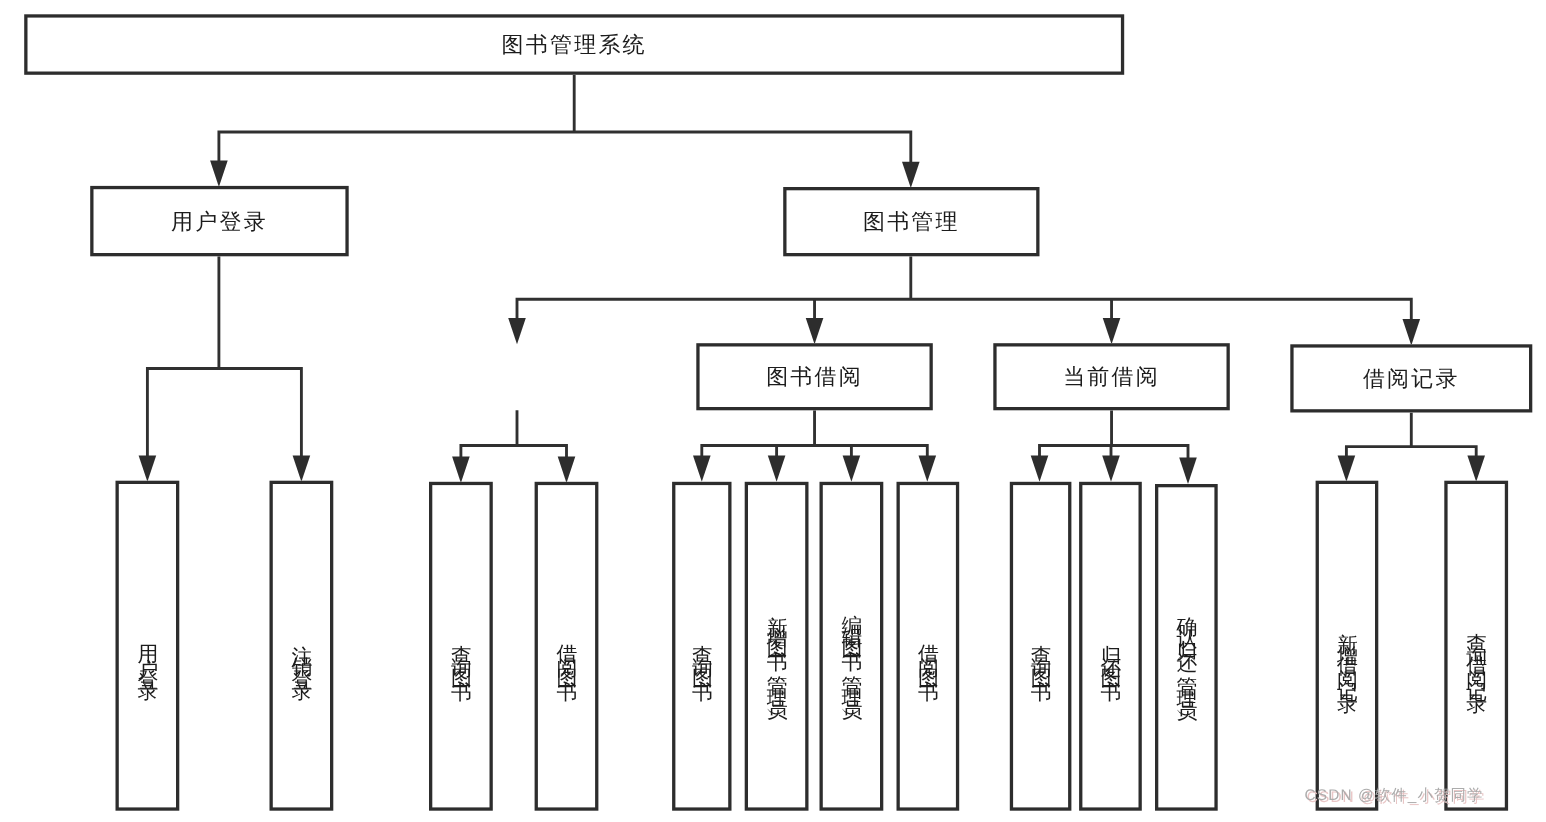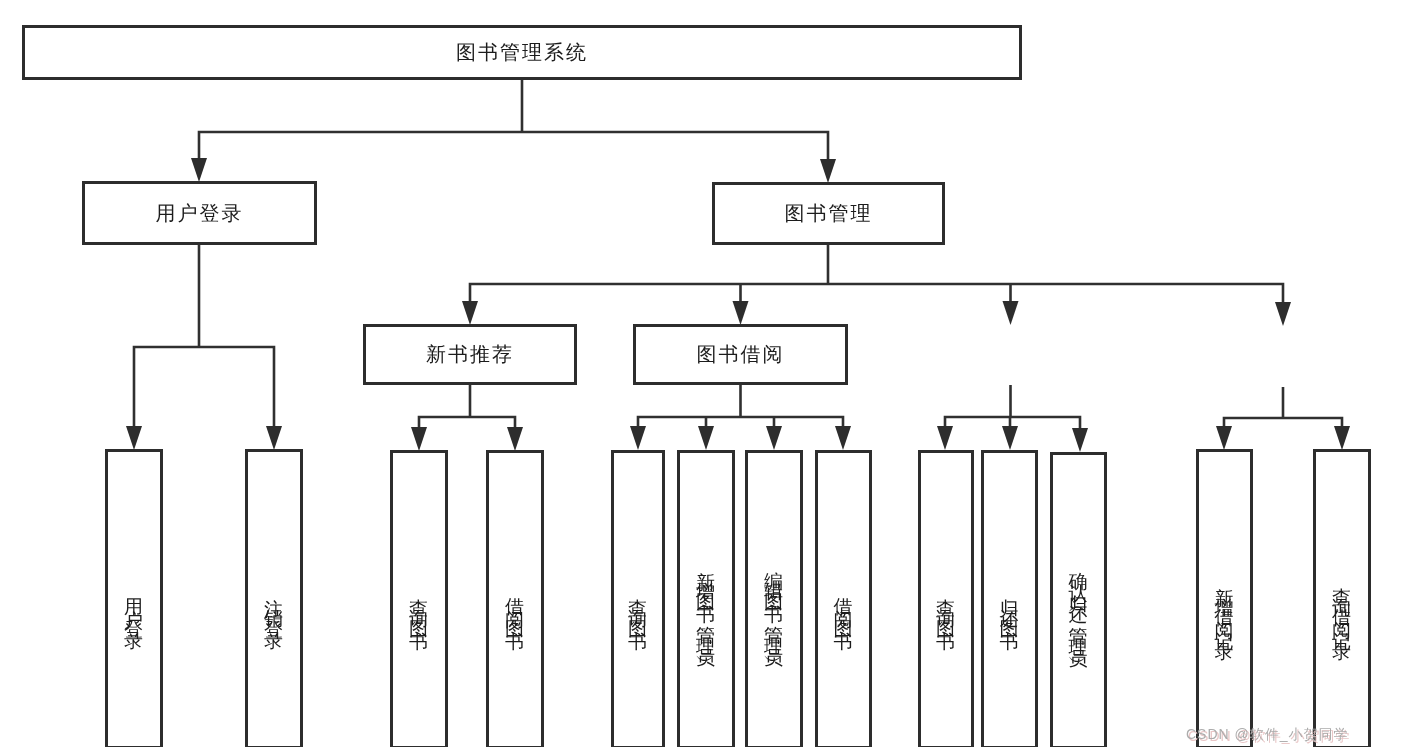--- a/index.html
+++ b/index.html
@@ -1,21 +1,21 @@
 <!DOCTYPE html>
 <html><head>
 <meta charset="utf-8">
 <style>
   html,body{margin:0;padding:0;}
   body{
     width:1405px;height:747px;position:relative;overflow:hidden;
     background:#ffffff;
     font-family:"Liberation Sans","DejaVu Sans",sans-serif;
   }
-  .stage{position:absolute;left:0;top:12px;width:1405px;height:664px;}
+  .stage{position:absolute;left:0;top:0;width:1405px;height:664px;}
   svg.wires{position:absolute;left:0;top:0;pointer-events:none;}
   .node{
     position:absolute;box-sizing:border-box;background:#ffffff;
     border:3px solid #2d2d2d;display:flex;align-items:center;justify-content:center;
     color:#1c1c1c;
   }
   .hbox{font-size:20px;letter-spacing:2px;}
   .vbox{padding:0;}
   .vlabel{
     writing-mode:vertical-rl;text-orientation:mixed;
@@ -71,25 +71,28 @@
     <span>图书管理系统</span>
   </div>
 
   <div class="node hbox" style="left:82px;top:169px;width:235px;height:64px;">
     <span>用户登录</span>
   </div>
   <div class="node hbox" style="left:712px;top:170px;width:233px;height:63px;font-family:Liberation Mono, monospace;">
     <span>图书管理</span>
   </div>
 
-  <div class="node hbox" style="left:363px;top:312px;width:214px;height:61px;">
-    <span>新书推荐</span>
-  </div>
   <div class="node hbox" style="left:633px;top:312px;width:215px;height:61px;">
     <span>图书借阅</span>
+  </div>
+  <div class="node hbox" style="left:903px;top:312px;width:215px;height:61px;">
+    <span>当前借阅</span>
+  </div>
+  <div class="node hbox" style="left:1173px;top:313px;width:220px;height:62px;">
+    <span>借阅记录</span>
   </div>
 
   <div class="node vbox" style="left:105px;top:437px;width:58px;height:300px;">
     <span class="vlabel">用户登录</span>
   </div>
   <div class="node vbox" style="left:245px;top:437px;width:58px;height:300px;">
     <span class="vlabel">注销登录</span>
   </div>
 
   <div class="node vbox" style="left:390px;top:438px;width:58px;height:299px;">

